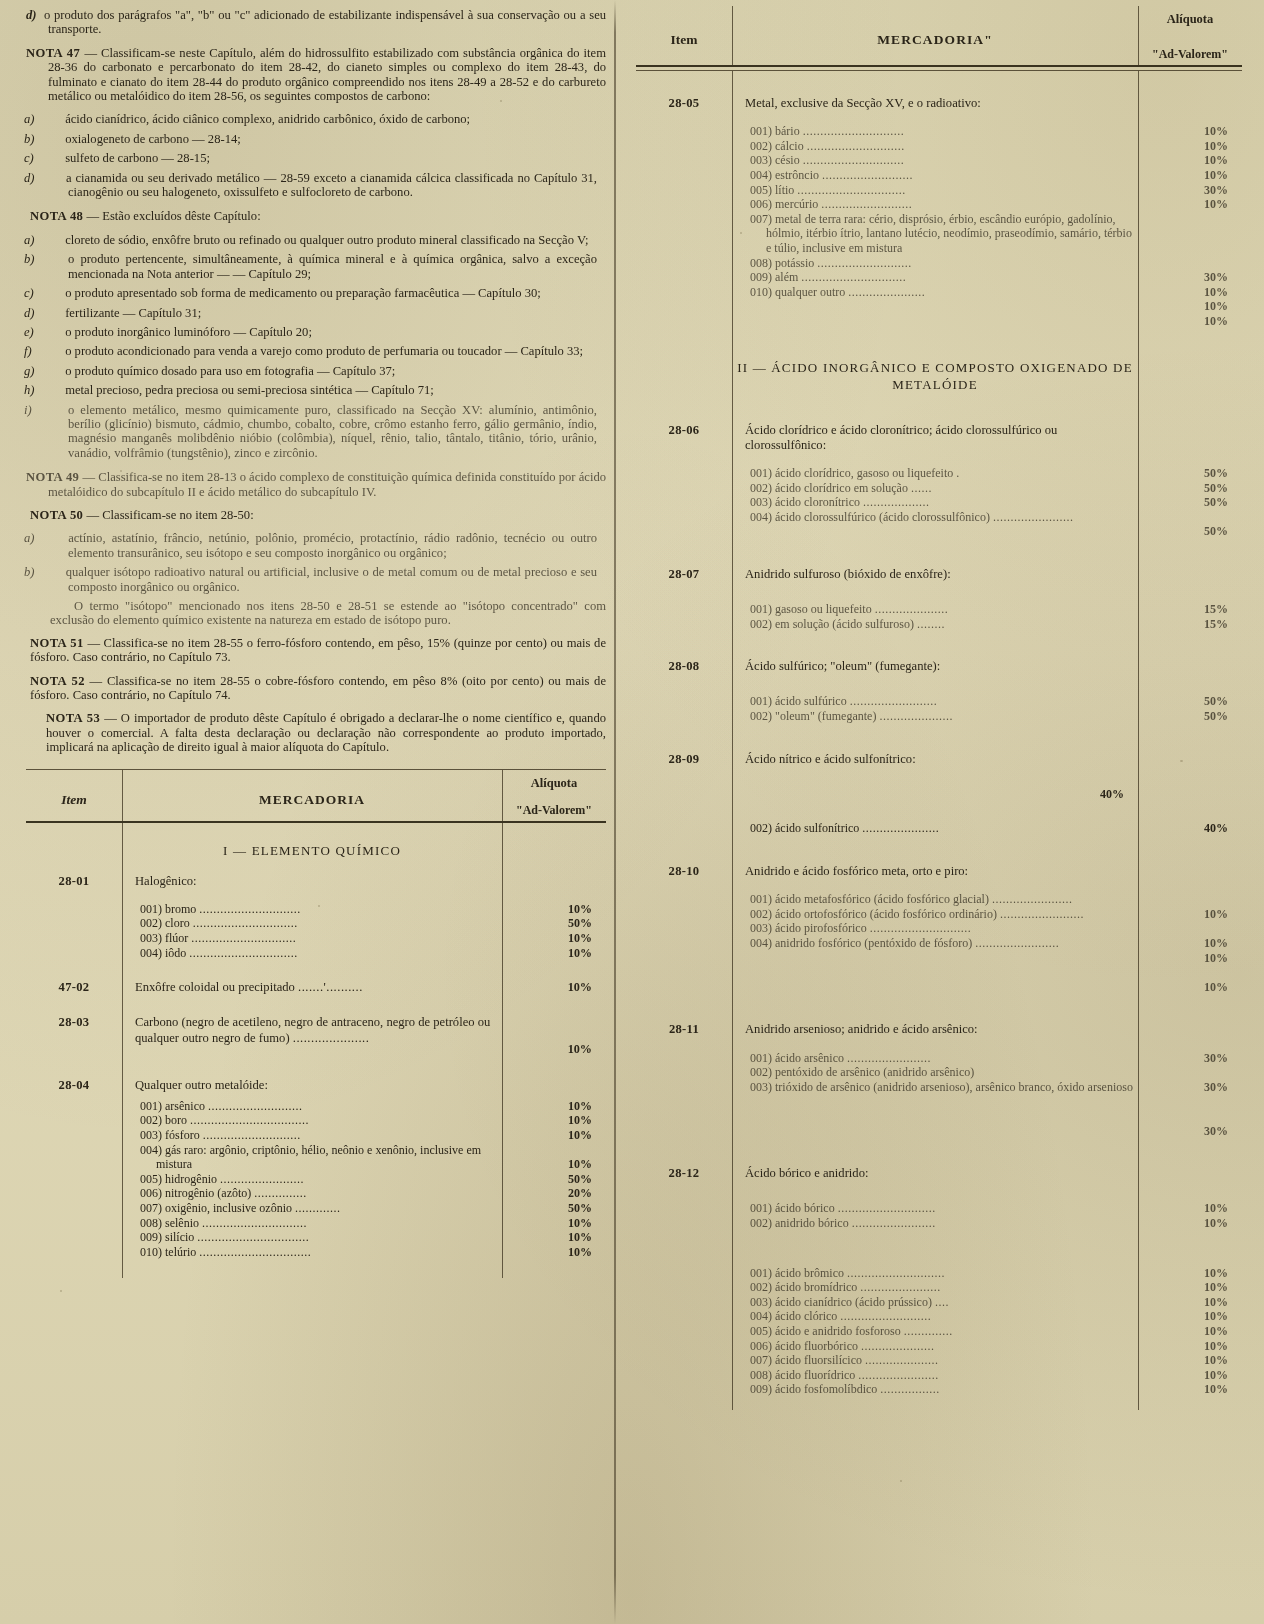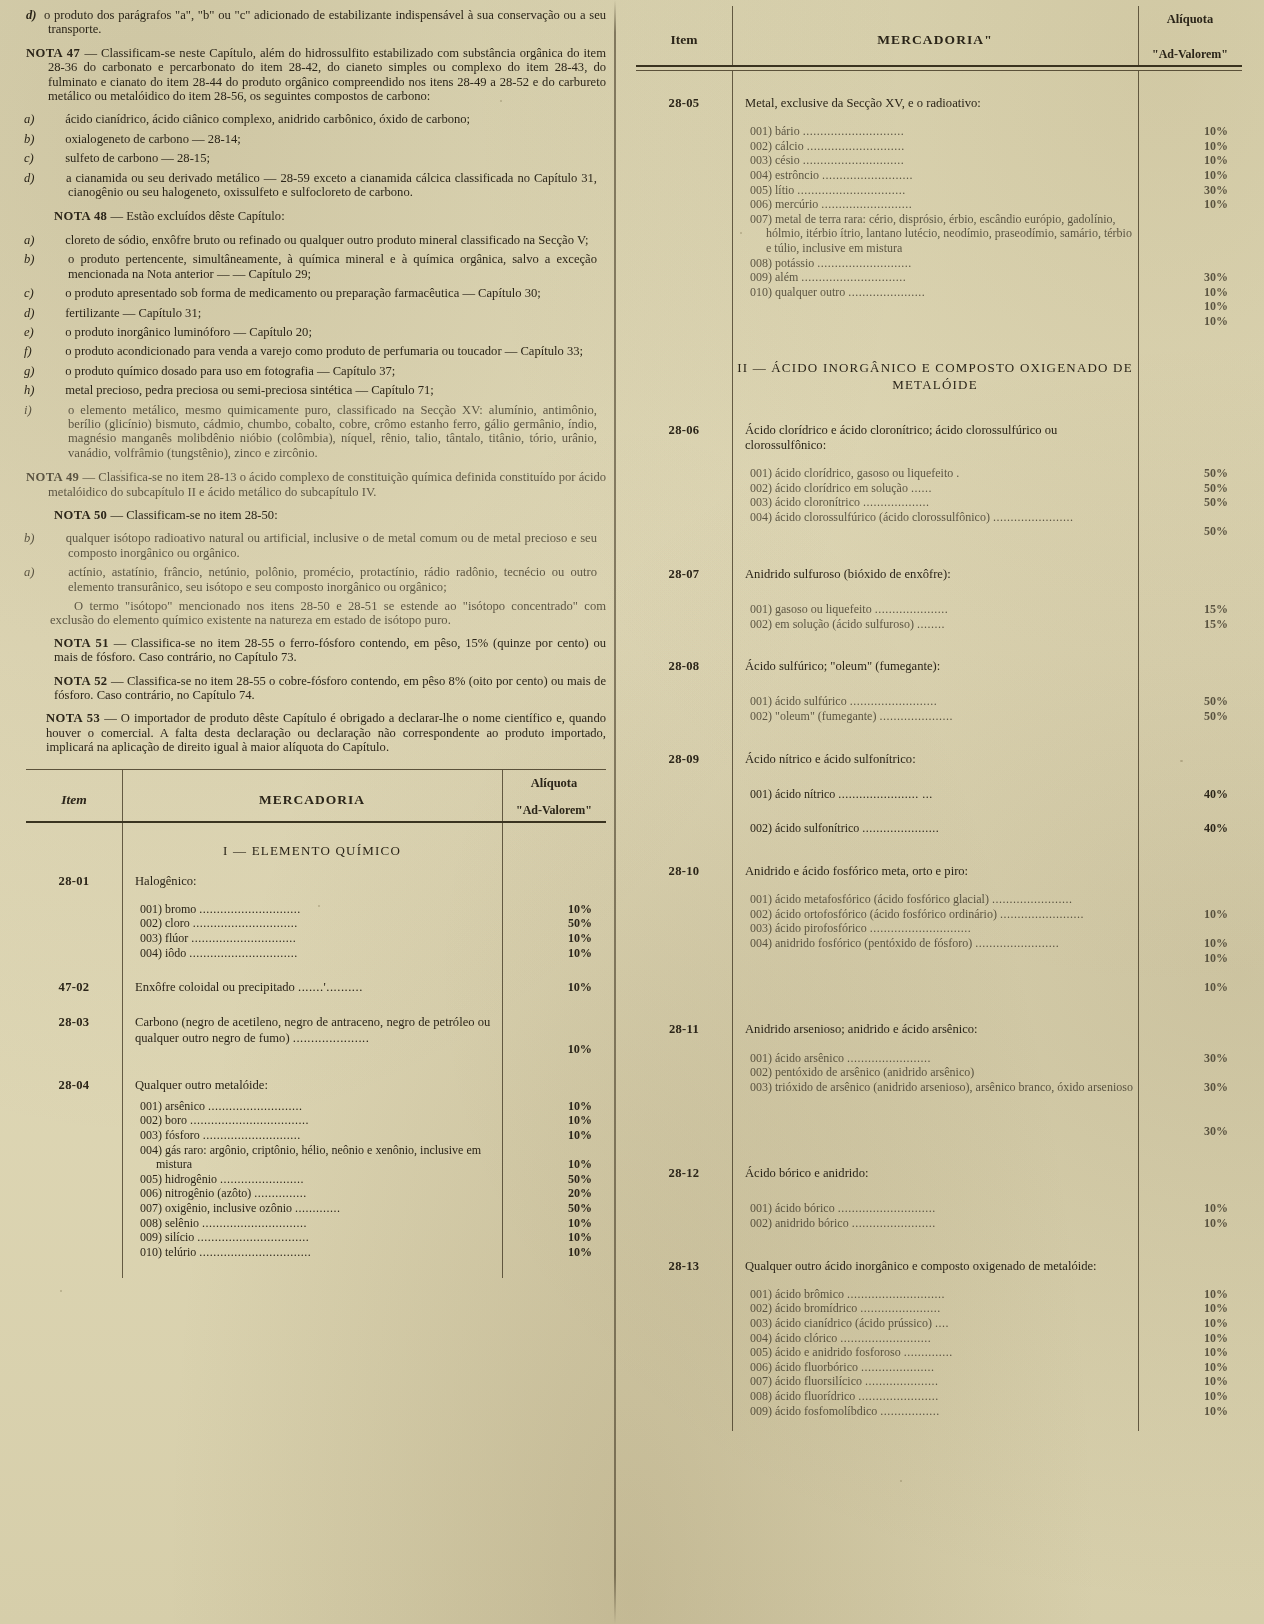--- a/index.html
+++ b/index.html
@@ -38,21 +38,21 @@
     pointer-events:none;
   }
 
   
   .note{font-size:12.6px;line-height:14.4px;margin:0 0 9px 0;text-align:justify;}
   .note .lbl{font-weight:bold;letter-spacing:.4px;}
   .note-ind{padding-left:22px;text-indent:-22px;}
   .sub{font-size:12.6px;line-height:14.4px;margin:0 9px 5px 0;padding-left:42px;text-indent:-22px;text-align:justify;}
   .sub .mk{font-style:italic;display:inline-block;width:16px;}
   .ind2{padding-left:24px;margin:0 0 8px 0;font-size:12.6px;line-height:14.4px;text-align:justify;}
-  .blockpad{margin-left:28px;}
+  .blockpad{margin-left:4px;}
   .tbl-wrap{position:relative;}
 
   .vline{position:absolute;top:0;bottom:0;width:1px;background:rgba(60,50,30,.75);}
 
   .sectitle{text-align:center;font-size:13px;letter-spacing:1.2px;line-height:17px;margin:2px 0 2px 0;}
   .sub-list{margin:0;padding:0;list-style:none;}
   .sub-list li{
     font-size:12px;line-height:14.6px;
     padding-left:34px;text-indent:-16px;
     white-space:normal;
@@ -164,26 +164,26 @@
     <div class="note note-ind faint2" style="margin-top:10px;">
       <span class="lbl">NOTA 49</span>
       <span>— Classifica-se no item 28-13 o ácido complexo de constituição química definida constituído por ácido metalóidico do subcapítulo II e ácido metálico do subcapítulo IV.</span>
     </div>
 
     <div class="note blockpad">
       <span class="lbl">NOTA 50</span>
       <span>— Classificam-se no item 28-50:</span>
     </div>
     <div class="sub faint2">
+      <span class="mk">a)</span>
+      <span>actínio, astatínio, frâncio, netúnio, polônio, promécio, protactínio, rádio radônio, tecnécio ou outro elemento transurânico, seu isótopo e seu composto inorgânico ou orgânico;</span>
+    </div>
+    <div class="sub faint2">
       <span class="mk">b)</span>
       <span>qualquer isótopo radioativo natural ou artificial, inclusive o de metal comum ou de metal precioso e seu composto inorgânico ou orgânico.</span>
-    </div>
-    <div class="sub faint2">
-      <span class="mk">a)</span>
-      <span>actínio, astatínio, frâncio, netúnio, polônio, promécio, protactínio, rádio radônio, tecnécio ou outro elemento transurânico, seu isótopo e seu composto inorgânico ou orgânico;</span>
     </div>
     <div class="ind2 faint2" style="text-indent:24px;">
       <span>O termo "isótopo" mencionado nos itens 28-50 e 28-51 se estende ao "isótopo concentrado" com exclusão do elemento químico existente na natureza em estado de isótopo puro.</span>
     </div>
 
     <div class="note blockpad">
       <span class="lbl">NOTA 51</span>
       <span>— Classifica-se no item 28-55 o ferro-fósforo contendo, em pêso, 15% (quinze por cento) ou mais de fósforo. Caso contrário, no Capítulo 73.</span>
     </div>
     <div class="note blockpad">
@@ -472,25 +472,20 @@
 
         <div class="rowgrid">
           <div class="cell-item">28-09</div>
           <div class="cell-desc">Ácido nítrico e ácido sulfonítrico:</div>
           <div class="cell-rate"></div>
         </div>
         <div class="sp"></div>
         <div class="rowgrid">
           <div></div>
           <div>
-            <ul class="sub-list">
-              <li><span>001)</span>&nbsp;<span>ácido nítrico</span> <span class="dots">....................... ...</span></li>
-            </ul>
-          </div>
-          <div>
             <ul class="rates-list" style="padding-right:14px;">
               <li>40%</li>
             </ul>
           </div>
         </div>
         <div class="sp"></div>
         <div class="rowgrid">
           <div></div>
           <div>
             <ul class="sub-list">
@@ -583,25 +578,20 @@
           <div>
             <ul class="rates-list" style="padding-right:14px;">
               <li>10%</li>
               <li>10%</li>
             </ul>
           </div>
         </div>
 
         <div class="sp-l"></div>
 
-        <div class="rowgrid">
-          <div class="cell-item">28-13</div>
-          <div class="cell-desc">Qualquer outro ácido inorgânico e composto oxigenado de metalóide:</div>
-          <div class="cell-rate"></div>
-        </div>
         <div class="sp-s"></div>
         <div class="rowgrid faint2">
           <div></div>
           <div>
             <ul class="sub-list">
               <li><span>001)</span>&nbsp;<span>ácido brômico</span> <span class="dots">............................</span></li>
               <li><span>002)</span>&nbsp;<span>ácido bromídrico</span> <span class="dots">.......................</span></li>
               <li><span>003)</span>&nbsp;<span>ácido cianídrico (ácido prússico)</span> <span class="dots">....</span></li>
               <li><span>004)</span>&nbsp;<span>ácido clórico</span> <span class="dots">..........................</span></li>
               <li><span>005)</span>&nbsp;<span>ácido e anidrido fosforoso</span> <span class="dots">..............</span></li>

